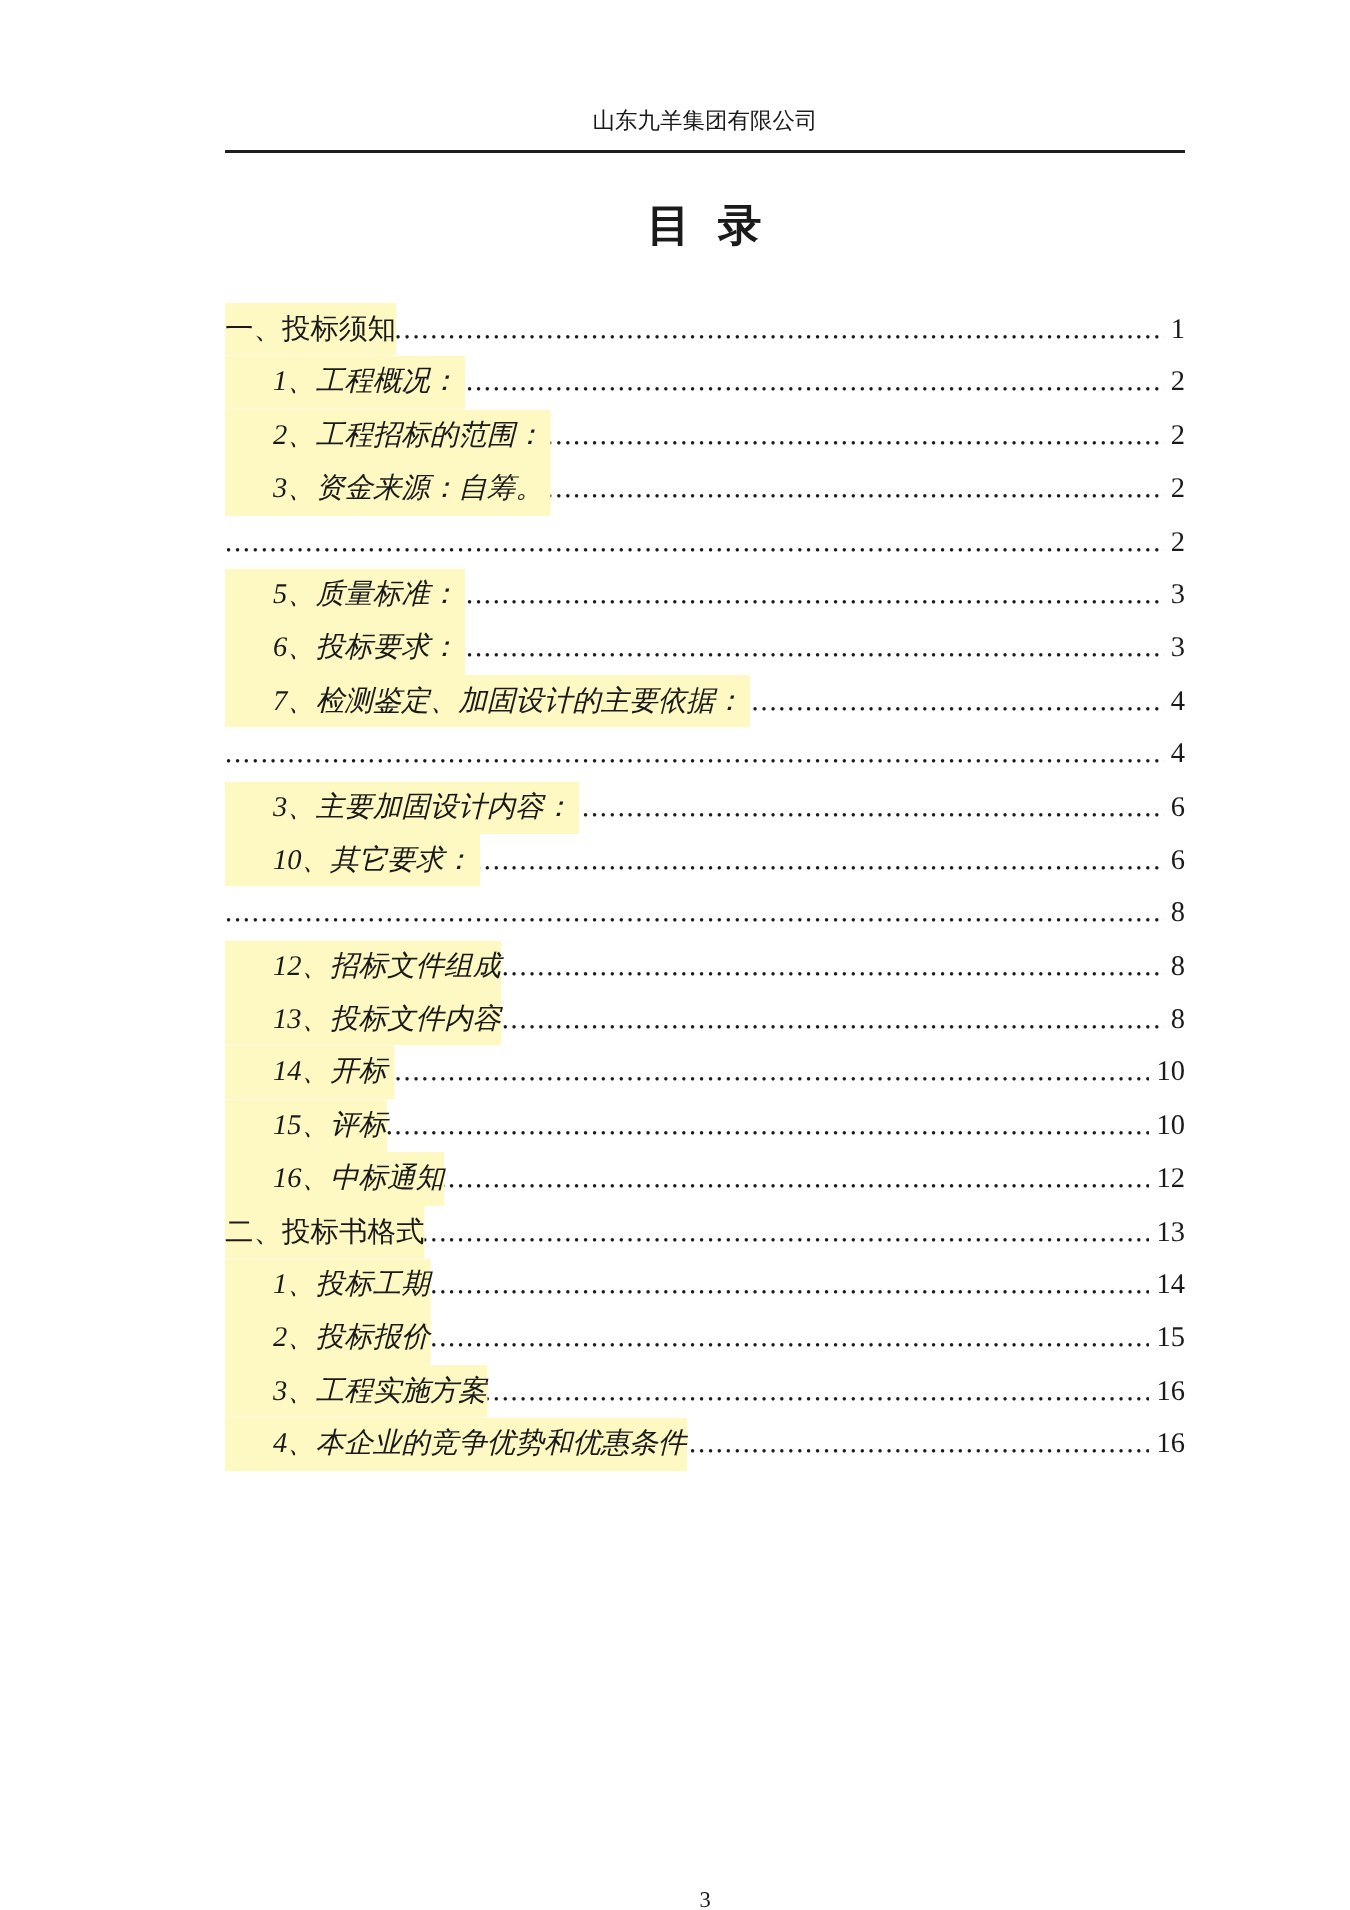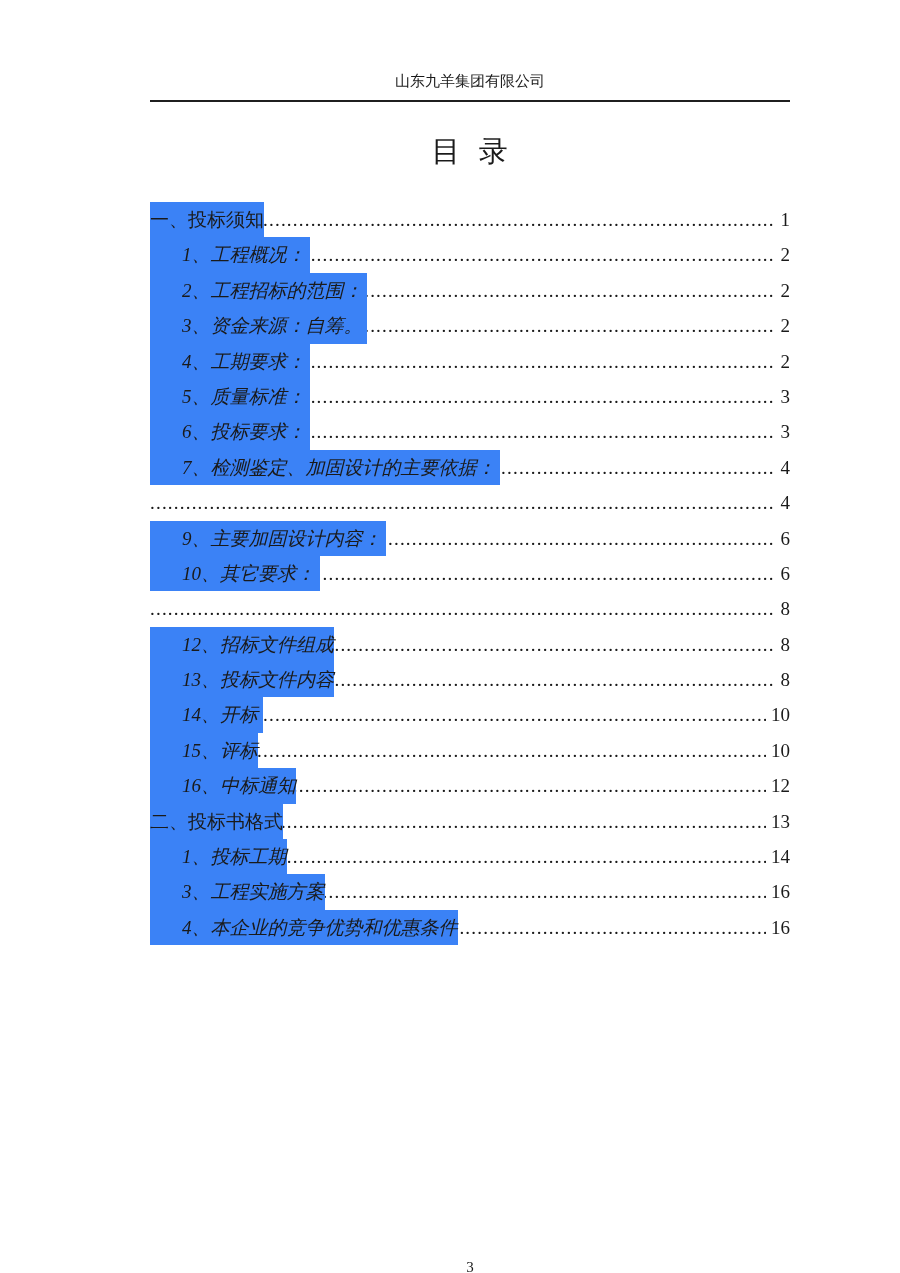--- a/index.html
+++ b/index.html
@@ -22,21 +22,21 @@
     font-size: 15px;
     line-height: 22px;
     padding-bottom: 8px;
     border-bottom: 2px solid #1f1f1f;
   }
   .toc-title {
     margin-top: 30px;
     text-align: center;
     font-size: 29px;
     line-height: 38px;
-    font-weight: normal;
+    font-weight: bold;
     word-spacing: 9px;
     letter-spacing: 1px;
   }
   .toc-list {
     list-style: none;
     margin-top: 32px;
   }
   .toc-entry {
     position: relative;
     height: 35.4px;
@@ -51,21 +51,21 @@
     white-space: nowrap;
     letter-spacing: 1.2px;
     color: #1a1a1a;
   }
   .dots::after {
     content: "..........................................................................................................................................................................................................";
   }
   .toc-label {
     position: relative;
     display: inline-block;
-    background: #3b82f6;
+    background: #fef9c3;
     white-space: pre;
     max-width: 560px;
     z-index: 1;
   }
   .lvl2 .toc-label { padding-left: 32px; font-style: italic; }
   .toc-page {
     position: absolute;
     right: 0; top: 0; bottom: 0;
     background: #ffffff;
     padding-left: 5px;
@@ -90,35 +90,36 @@
     <span>山东九羊集团有限公司</span>
   </div>
 
   <div class="toc-title">目 录</div>
 
   <ul class="toc-list">
     <li class="toc-entry lvl1"><span class="dots"></span><span class="toc-label">一、投标须知</span><span class="toc-page">1</span></li>
     <li class="toc-entry lvl2"><span class="dots"></span><span class="toc-label">1、工程概况： </span><span class="toc-page">2</span></li>
     <li class="toc-entry lvl2"><span class="dots"></span><span class="toc-label">2、工程招标的范围： </span><span class="toc-page">2</span></li>
     <li class="toc-entry lvl2"><span class="dots"></span><span class="toc-label">3、资金来源：自筹。 </span><span class="toc-page">2</span></li>
-    <li class="toc-entry lvl2"><span class="dots"></span><span class="toc-label">4、工期要求： </span><span class="toc-page">2</span></li>
+    <li class="toc-entry lvl2"><span class="dots"></span><span class="toc-page">2</span></li>
     <li class="toc-entry lvl2"><span class="dots"></span><span class="toc-label">5、质量标准： </span><span class="toc-page">3</span></li>
     <li class="toc-entry lvl2"><span class="dots"></span><span class="toc-label">6、投标要求： </span><span class="toc-page">3</span></li>
     <li class="toc-entry lvl2"><span class="dots"></span><span class="toc-label">7、检测鉴定、加固设计的主要依据： </span><span class="toc-page">4</span></li>
     <li class="toc-entry lvl2"><span class="dots"></span><span class="toc-page">4</span></li>
-    <li class="toc-entry lvl2"><span class="dots"></span><span class="toc-label">9、主要加固设计内容： </span><span class="toc-page">6</span></li>
+    <li class="toc-entry lvl2"><span class="dots"></span><span class="toc-label">3、主要加固设计内容： </span><span class="toc-page">6</span></li>
     <li class="toc-entry lvl2"><span class="dots"></span><span class="toc-label">10、其它要求： </span><span class="toc-page">6</span></li>
     <li class="toc-entry lvl2"><span class="dots"></span><span class="toc-page">8</span></li>
     <li class="toc-entry lvl2"><span class="dots"></span><span class="toc-label">12、招标文件组成</span><span class="toc-page">8</span></li>
     <li class="toc-entry lvl2"><span class="dots"></span><span class="toc-label">13、投标文件内容</span><span class="toc-page">8</span></li>
     <li class="toc-entry lvl2"><span class="dots"></span><span class="toc-label">14、开标 </span><span class="toc-page">10</span></li>
     <li class="toc-entry lvl2"><span class="dots"></span><span class="toc-label">15、评标</span><span class="toc-page">10</span></li>
     <li class="toc-entry lvl2"><span class="dots"></span><span class="toc-label">16、中标通知</span><span class="toc-page">12</span></li>
     <li class="toc-entry lvl1"><span class="dots"></span><span class="toc-label">二、投标书格式</span><span class="toc-page">13</span></li>
     <li class="toc-entry lvl2"><span class="dots"></span><span class="toc-label">1、投标工期</span><span class="toc-page">14</span></li>
+    <li class="toc-entry lvl2"><span class="dots"></span><span class="toc-label">2、投标报价</span><span class="toc-page">15</span></li>
     <li class="toc-entry lvl2"><span class="dots"></span><span class="toc-label">3、工程实施方案</span><span class="toc-page">16</span></li>
     <li class="toc-entry lvl2"><span class="dots"></span><span class="toc-label">4、本企业的竞争优势和优惠条件</span><span class="toc-page">16</span></li>
   </ul>
 
   <div class="page-footer">
     <span>3</span>
   </div>
 
 </div>
 

